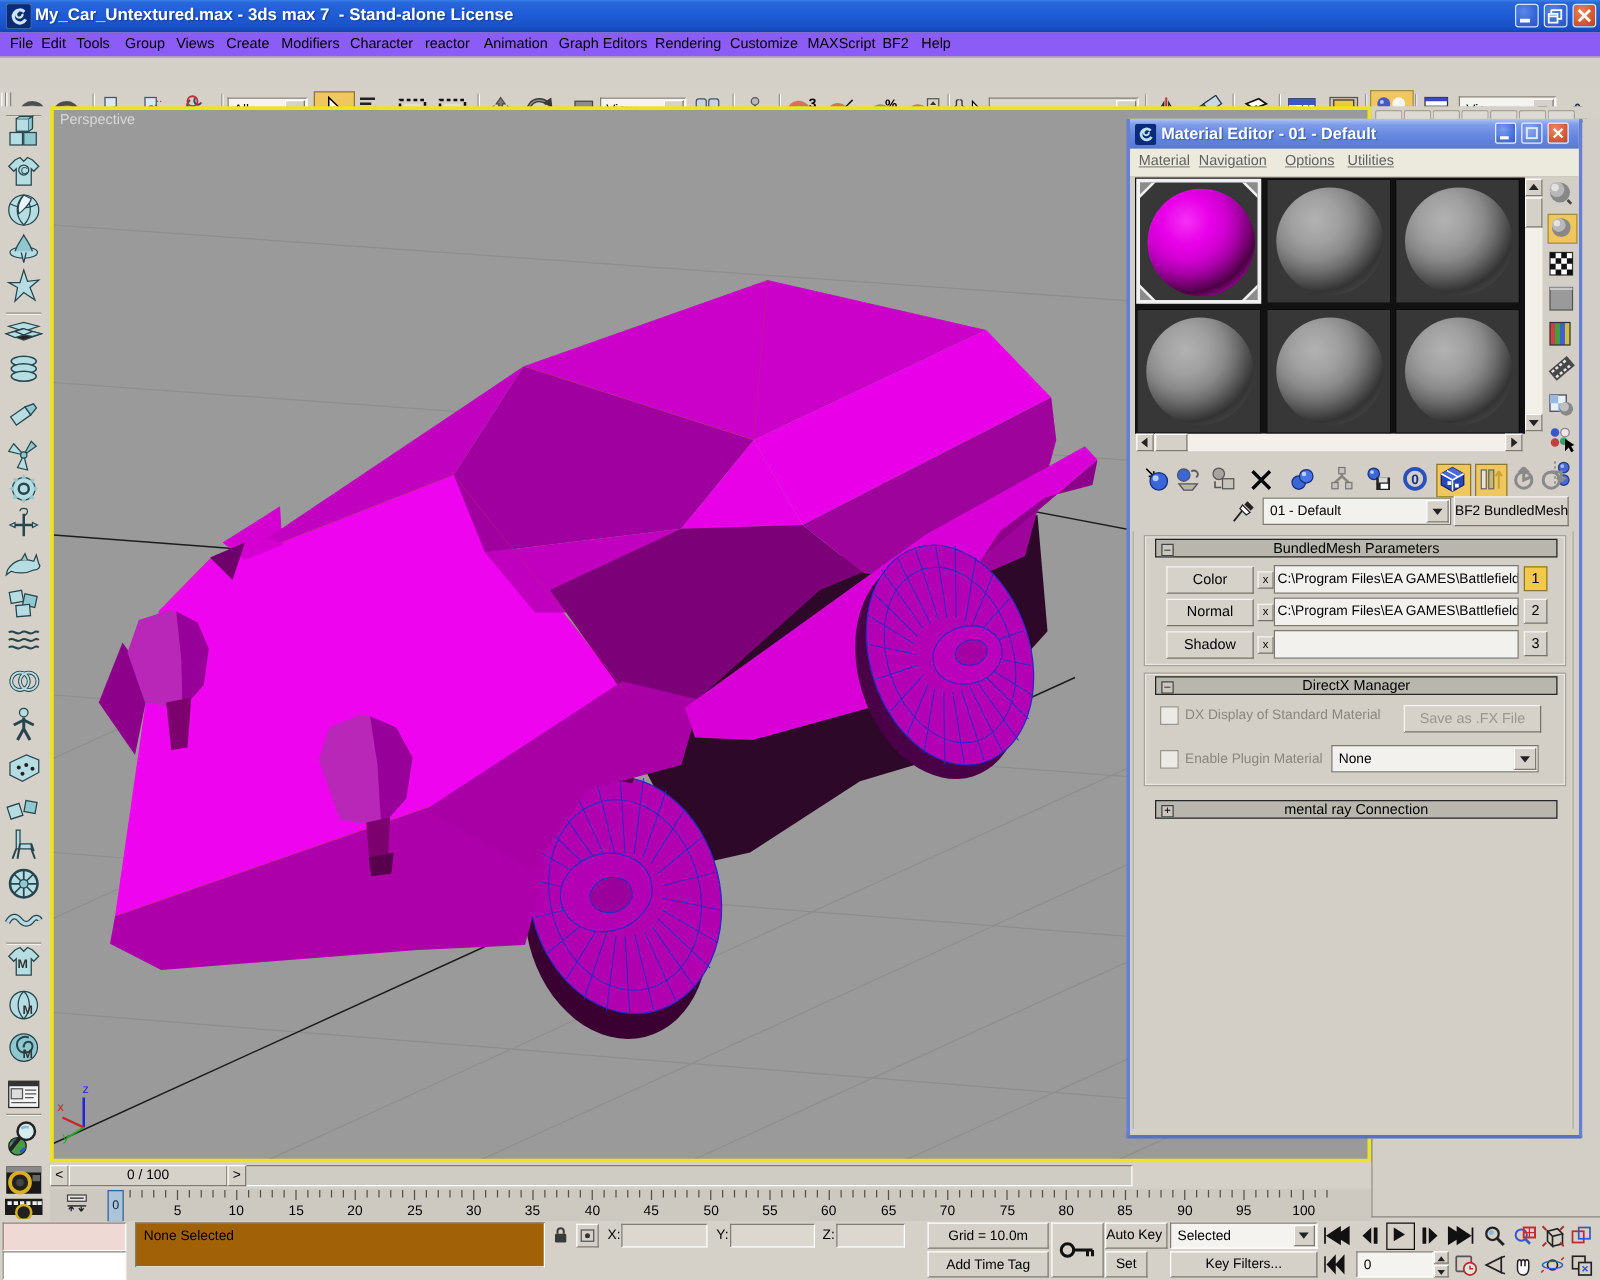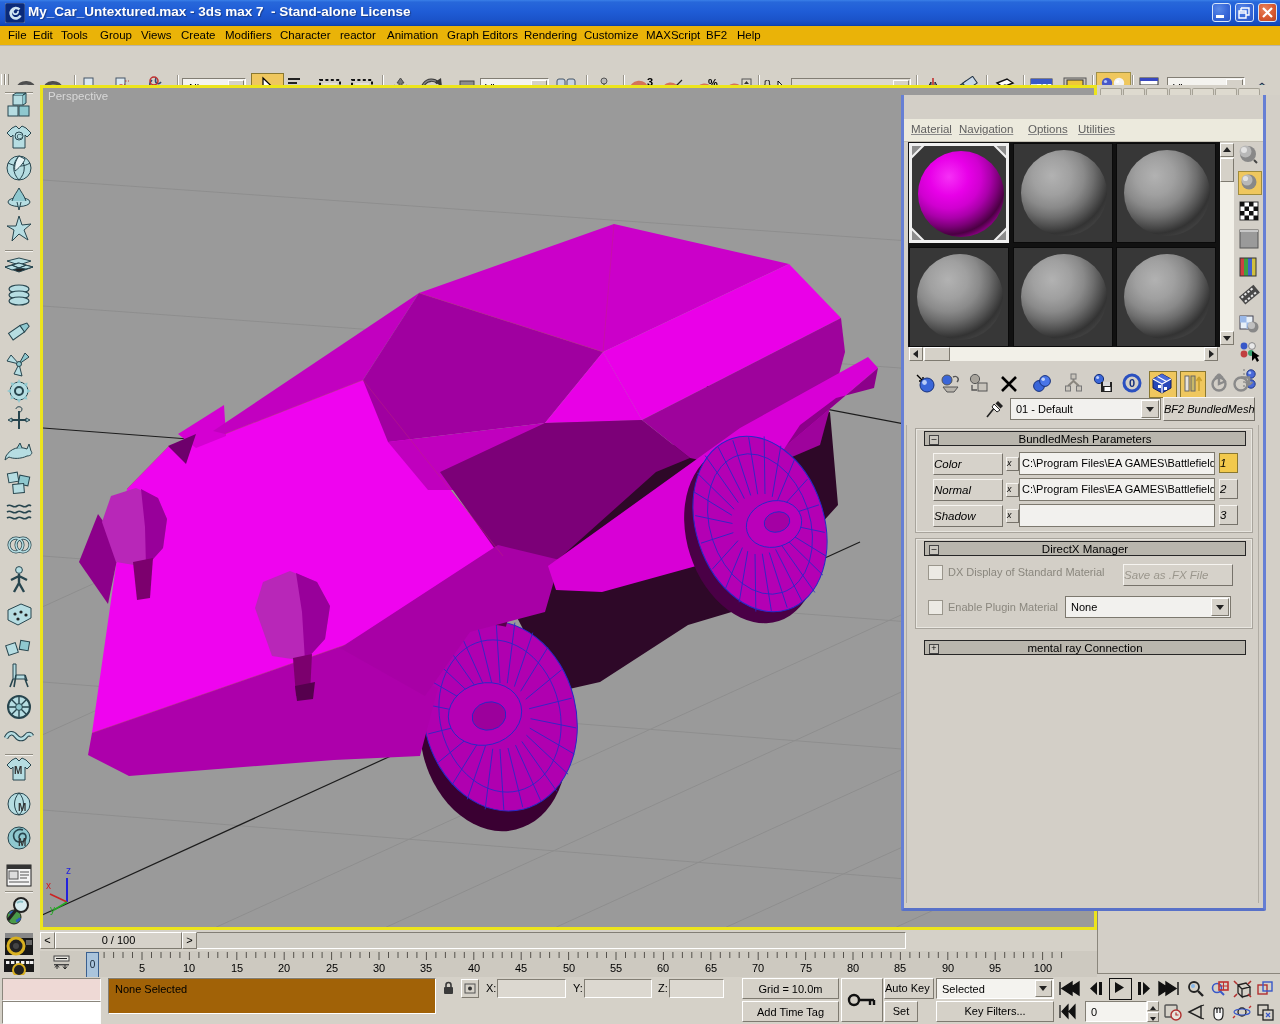--- a/index.html
+++ b/index.html
@@ -9,21 +9,21 @@
   
   #titlebar{left:0;top:0;width:1280px;height:26px;
     background:linear-gradient(180deg,#3a80e8 0%,#2767da 8%,#1f5cd6 45%,#1a52c8 80%,#1248b8 96%,#0a3aa0 100%);}
   #titlebar .ttxt{position:absolute;left:28px;top:4px;color:#fff;font-size:13.5px;font-weight:bold;
     text-shadow:1px 1px 1px #1b3e8a;letter-spacing:0px;}
   .winbtn{position:absolute;top:3px;width:19px;height:19px;border-radius:3px;
     border:1px solid #d6e6fa;box-sizing:border-box;}
   .winbtn.min,.winbtn.max{background:radial-gradient(circle at 35% 30%,#5a8ae8 0%,#3767d8 55%,#2a55c4 100%);}
   .winbtn.close{background:radial-gradient(circle at 35% 30%,#e8825a 0%,#d85a30 55%,#b84322 100%);}
   
-  #menubar{left:0;top:26px;width:1280px;height:19px;background:#eab308;border-bottom:1px solid #b8b4a8;}
+  #menubar{left:0;top:26px;width:1280px;height:19px;background:#8b5cf6;border-bottom:1px solid #b8b4a8;}
   #menubar span{position:absolute;top:3px;font-size:11.5px;}
   
   #toolbar{left:0;top:46px;width:1280px;height:39px;background:#d5d1c8;border-bottom:1px solid #9a968a;margin-top:24px;}
   .tsep{position:absolute;top:5px;width:1px;height:28px;background:#9a968c;border-right:1px solid #fff;}
   .tico{position:absolute;top:6px;}
   
   #leftbar{left:0;top:85px;width:40px;height:892px;background:#d5d1c8;}
   .lsep{position:absolute;left:5px;width:28px;height:1px;background:#918d82;border-bottom:1px solid #f4f2ee;}
   
   #vpborder{left:40px;top:85px;width:1057px;height:845px;background:#ece41c;}
@@ -52,21 +52,21 @@
   .slot{position:absolute;width:100px;height:100px;background:#373737;border:1px solid #0a0a0a;box-sizing:border-box;}
   .ball{position:absolute;left:7px;top:6px;width:86px;height:86px;border-radius:50%;
     background:radial-gradient(circle 64px at 36% 30%,#b2b2b2 0%,#a0a0a0 30%,#8a8a8a 50%,#6e6e6e 65%,#505050 78%,#333333 90%,#3e3e3e 98%);}
   .ballm{background:radial-gradient(circle 64px at 36% 30%,#f630f6 0%,#e800e8 30%,#d000d0 50%,#aa00aa 65%,#7c0078 78%,#4a0042 90%,#800078 98%);}
   .rollhead{position:absolute;left:20px;width:322px;height:15px;background:#b9b6ad;border:1px solid #262626;box-sizing:border-box;
     text-align:center;font-size:11.5px;line-height:14px;}
   .rollhead .pm{position:absolute;left:4px;top:3px;width:8px;height:8px;border:1px solid #444;background:#cac7bf;
     font-size:9px;line-height:6px;text-align:center;}
   .medbtn2{position:absolute;background:#d6d2ca;border-top:1px solid #f6f4f0;border-left:1px solid #f6f4f0;
     border-bottom:1px solid #76726a;border-right:1px solid #76726a;box-sizing:border-box;
-    font-size:11.5px;font-style:italic;}
+    text-align:center;font-size:11.5px;}
   .medfield{position:absolute;background:#f2f1ee;border:1px solid #7c786e;box-sizing:border-box;
     font-size:11px;line-height:20px;white-space:nowrap;overflow:hidden;}
 </style>
 </head>
 <body>
 <div id="root">
   <div id="titlebar" class="abs">
     <svg class="abs" style="left:5px;top:3px" width="20" height="20" viewBox="0 0 20 20">
       <rect x="0" y="0" width="20" height="20" rx="2" fill="#0a2a7a" stroke="#9ab" stroke-width="0.5"></rect>
       <path d="M14.5 6.5 A5.2 5.2 0 1 0 15.5 12.5" fill="none" stroke="#cfe4f2" stroke-width="2.6"></path>
@@ -828,20 +828,37 @@
         <ellipse cx="10" cy="10" rx="8" ry="3" fill="none" stroke="#3858c8" stroke-width="1.2"></ellipse>
         <path d="M17 6 l2 -2 M3 14 l-2 2" stroke="#c03030" stroke-width="1.4"></path>
       </svg>
     <svg class="abs" style="left:1255px;top:25px" width="21" height="20" viewBox="0 0 21 20">
         <rect x="3" y="3" width="10" height="10" fill="none" stroke="#222" stroke-width="1.3"></rect>
         <rect x="8" y="8" width="10" height="10" fill="#d5d1c8" stroke="#222" stroke-width="1.3"></rect>
         <path d="M11 11 L15 15 M15 11 L11 15" stroke="#3858c8" stroke-width="1.2"></path>
       </svg>
   </div>
   <div id="med" class="abs">
+    <div id="medtitle">
+      <svg class="abs" style="left:7px;top:4px" width="17" height="17" viewBox="0 0 17 17">
+        <rect width="17" height="17" rx="2" fill="#0a2a7a"></rect>
+        <path d="M12.5 5.5 A4.4 4.4 0 1 0 13.2 10.5" fill="none" stroke="#bfe0ee" stroke-width="2.2"></path>
+        <path d="M11 6.5 A2.1 2.1 0 1 1 8.6 5" fill="none" stroke="#bfe0ee" stroke-width="1.5"></path>
+      </svg>
+      <span class="ttxt">Material Editor - 01 - Default</span>
+      <div class="medbtn" style="left:295px;background:radial-gradient(circle at 35% 30%,#7aa0ee 0%,#4a72dc 60%,#3a5ec8 100%)"><svg width="15" height="15">
+            <rect x="3" y="10" width="7" height="2.5" fill="#fff"></rect>
+          </svg></div>
+      <div class="medbtn" style="left:316px;background:radial-gradient(circle at 35% 30%,#8aa8ee 0%,#6486e0 60%,#5474d0 100%)"><svg width="15" height="15">
+            <rect x="3.5" y="3.5" width="8" height="8" fill="none" stroke="#dce8fa" stroke-width="1.6"></rect>
+          </svg></div>
+      <div class="medbtn" style="left:337px;background:radial-gradient(circle at 35% 30%,#ef8864 0%,#da5a32 60%,#c04424 100%)"><svg width="15" height="15">
+            <path d="M4 4 L11 11 M11 4 L4 11" stroke="#fff" stroke-width="1.9"></path>
+          </svg></div>
+    </div>
     <div id="medmenu">
       <span style="left:7px">Material</span>
         <span style="left:55px">Navigation</span>
       <span style="left:124px">Options</span>
         <span style="left:174px">Utilities</span>
     </div>
 
     <div class="abs" style="left:4px;top:47px;width:312px;height:205px;background:#111;"></div>
     <div class="slot" style="left:5px;top:48px;border:3px solid #f0f0f0;">
       <div class="ball ballm" style="left:6px;top:5px"></div>

